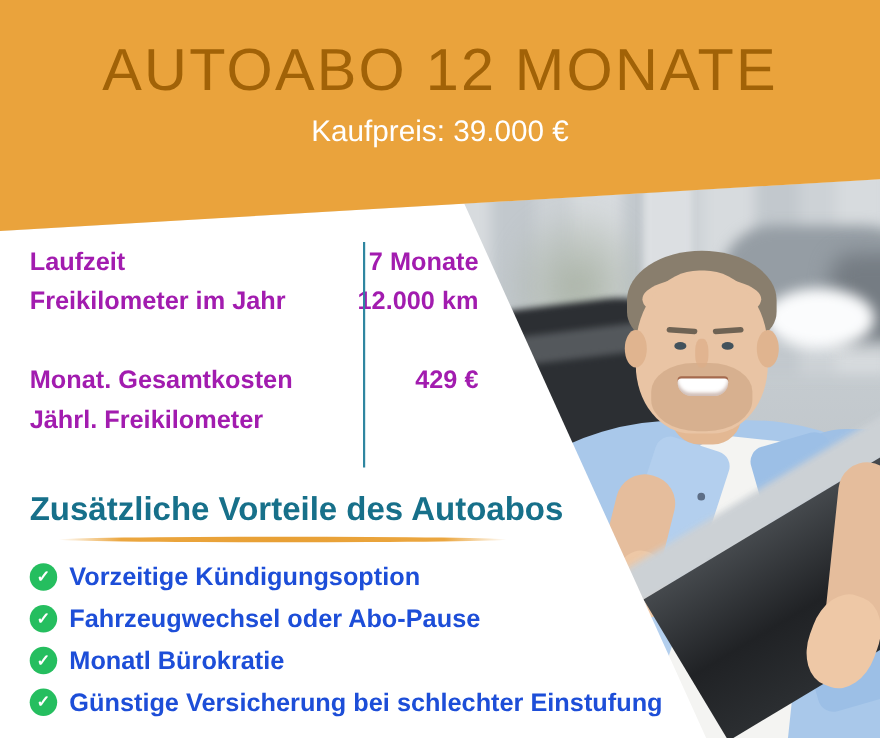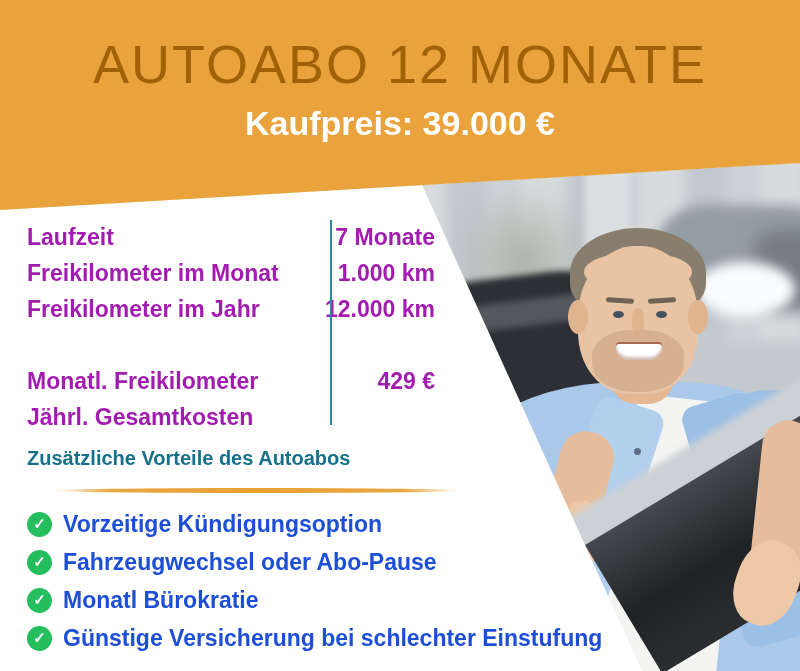--- a/index.html
+++ b/index.html
@@ -54,32 +54,32 @@
   .forearm-r{left:756px;top:420px;width:52px;height:170px;border-radius:26px;background:#e5bd9c;transform:rotate(6deg);}
   .hand-r{left:736px;top:540px;width:62px;height:86px;border-radius:45%;background:#eec8a6;transform:rotate(20deg);}
 
   
   .panel{background:#ffffff;clip-path:polygon(0px 210px,422px 185px,642px 671px,0px 671px);}
 
   
   .banner{background:#EAA33C;clip-path:polygon(0 0,800px 0,800px 163px,0 210px);}
   .title{left:0;right:0;top:33px;text-align:center;color:#a16207;font-size:54px;font-weight:400;
          letter-spacing:2px;white-space:nowrap;}
-  .subtitle{left:0;right:0;top:104px;text-align:center;color:#ffffff;font-size:34px;font-weight:700;}
+  .subtitle{left:0;right:0;top:104px;text-align:center;color:#ffffff;font-size:27px;font-weight:400;}
 
   
   .spec-table{left:27px;top:219px;width:408px;color:#a21caf;font-weight:700;font-size:23px;}
   .spec-row{display:flex;align-items:center;height:36px;}
   .spec-label{flex:1;}
   .spec-value{width:125px;text-align:right;white-space:nowrap;}
   .spec-spacer{height:36px;}
   .divider{left:330px;top:220px;width:2px;height:205px;background:#2f86a0;}
 
   
-  .benefits-heading{left:27px;top:447px;color:#17708A;font-size:20px;font-weight:700;white-space:nowrap;}
+  .benefits-heading{left:27px;top:447px;color:#17708A;font-size:30px;font-weight:700;white-space:nowrap;}
   .heading-underline{left:53px;top:488px;width:408px;height:5px;border-radius:50%;
       background:linear-gradient(90deg,rgba(235,166,63,0) 0%,#EBA63F 14%,#E8A035 50%,#EBA63F 86%,rgba(235,166,63,0) 100%);}
   .benefit-list{left:27px;top:510px;width:600px;}
   .benefit-item{display:flex;align-items:center;gap:11px;height:28px;margin-bottom:10px;}
   .check-circle{width:25px;height:25px;border-radius:50%;background:#25BE5F;color:#ffffff;
       display:flex;align-items:center;justify-content:center;font-size:15px;font-weight:700;flex:0 0 25px;}
   .benefit-text{color:#1d4ed8;font-size:23px;font-weight:700;white-space:nowrap;}
 </style>
 </head>
 <body>
@@ -130,34 +130,30 @@
   <div class="layer banner"></div>
   <div class="abs title">AUTOABO 12 MONATE</div>
   <div class="abs subtitle">Kaufpreis: 39.000 €</div>
 
   <div class="abs spec-table">
     <div class="spec-row">
       <span class="spec-label">Laufzeit</span>
       <span class="spec-value">7 Monate</span>
     </div>
     <div class="spec-row">
-      <span class="spec-label">Freikilometer im Monat</span>
-      <span class="spec-value">1.000 km</span>
-    </div>
-    <div class="spec-row">
       <span class="spec-label">Freikilometer im Jahr</span>
       <span class="spec-value">12.000 km</span>
     </div>
     <div class="spec-spacer"></div>
     <div class="spec-row">
-      <span class="spec-label">Monatl. Freikilometer</span>
+      <span class="spec-label">Monat. Gesamtkosten</span>
       <span class="spec-value">429 €</span>
     </div>
     <div class="spec-row">
-      <span class="spec-label">Jährl. Gesamtkosten</span>
+      <span class="spec-label">Jährl. Freikilometer</span>
     </div>
   </div>
   <div class="abs divider"></div>
 
   <div class="abs benefits-heading">Zusätzliche Vorteile des Autoabos</div>
   <div class="abs heading-underline"></div>
 
   <div class="abs benefit-list">
     <div class="benefit-item">
       <span class="check-circle">✓</span>

